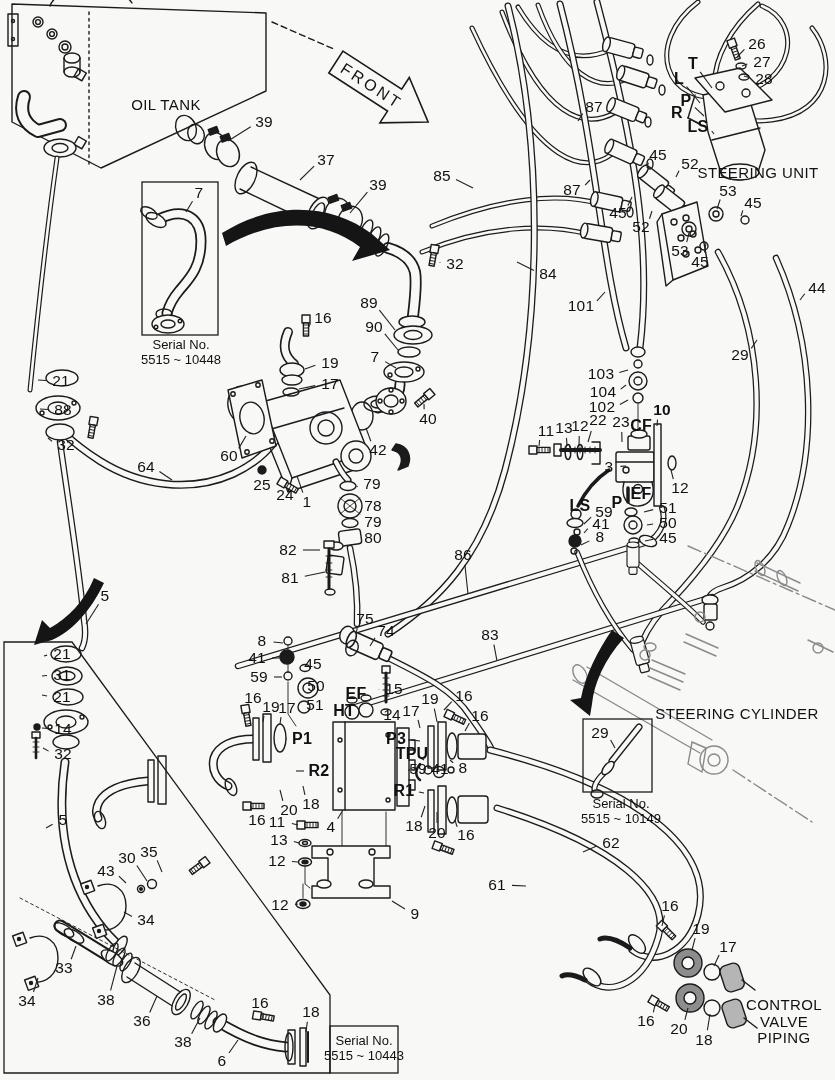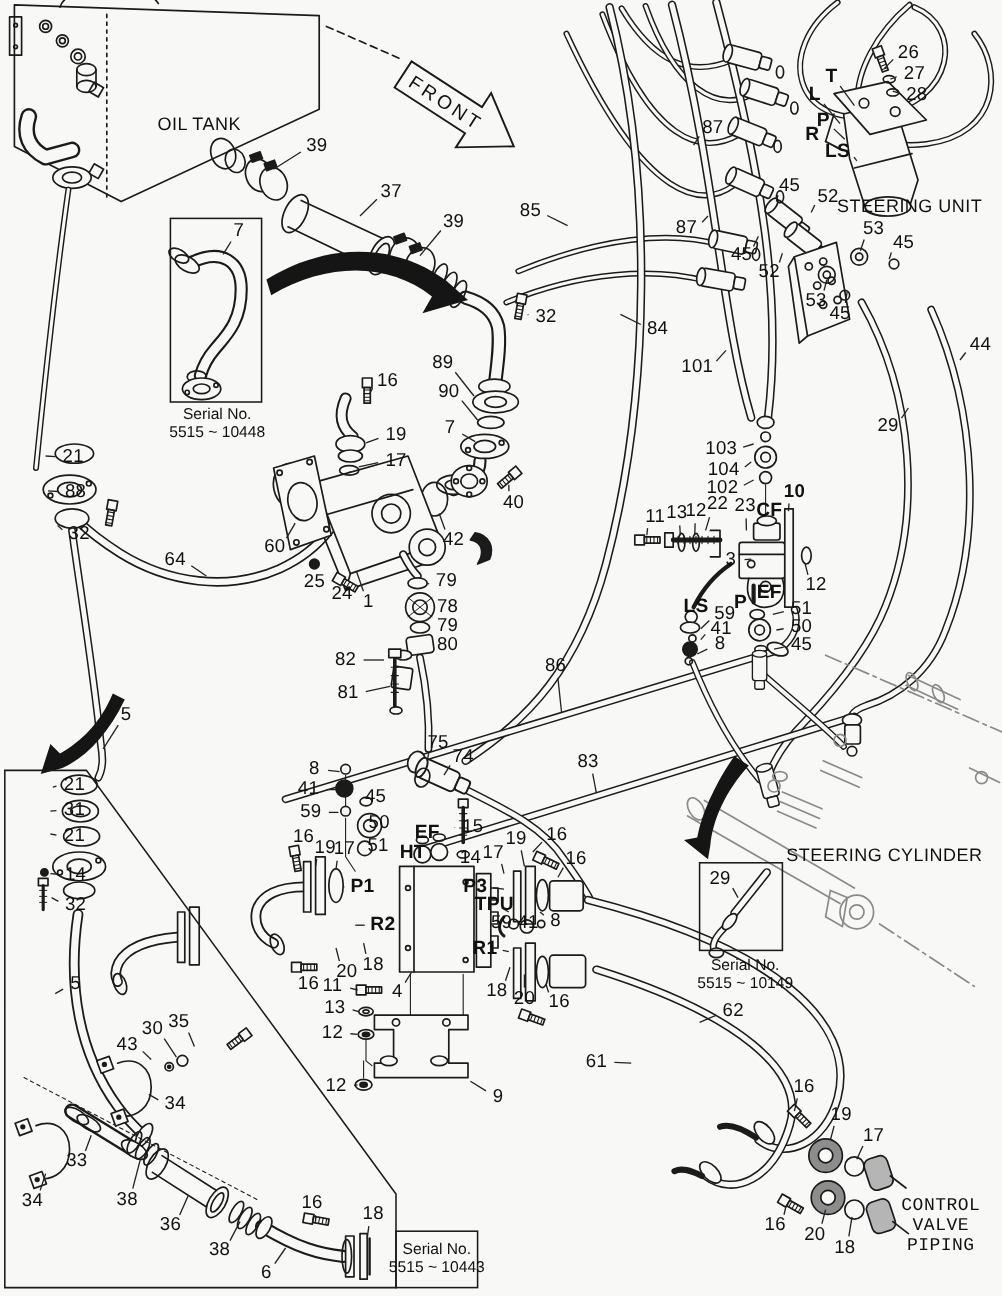--- a/index.html
+++ b/index.html
@@ -640,21 +640,21 @@
         <line x1="684.9087894786875" y1="1019.8085496998194" x2="688" y2="1008"></line>
         <line x1="707.3728926004814" y1="1030.2560880430538" x2="710" y2="1014"></line>
         <line x1="192.5061349706921" y1="201.25307261249833" x2="186" y2="212"></line>
         <line x1="610.6066017177982" y1="740.0710678118654" x2="615" y2="748"></line>
       </g>
 </svg>
 
 <div class="sec" style="left:166px;top:104px;">OIL TANK</div>
 <div class="sec" style="left:758px;top:172px;">STEERING UNIT</div>
 <div class="sec" style="left:737px;top:689px;margin-top:24px;">STEERING CYLINDER</div>
-<div class="sec cv" style="left:784px;top:1022px;font-family:Liberation Mono, monospace;">
+<div class="sec cv" style="left:784px;top:1022px;">
   <div>CONTROL</div>
   <div>VALVE</div>
   <div>PIPING</div>
 </div>
 
 <div class="ser" style="left:181px;top:337px;">
   <div>Serial No.</div>
   <div>5515 ~ 10448</div>
 </div>
 <div class="ser" style="left:621px;top:796px;">

